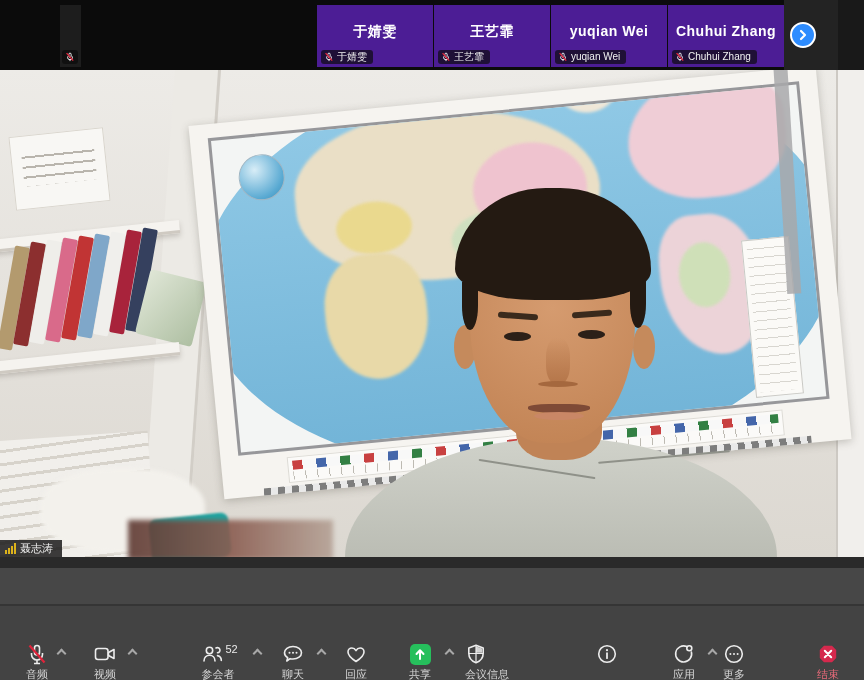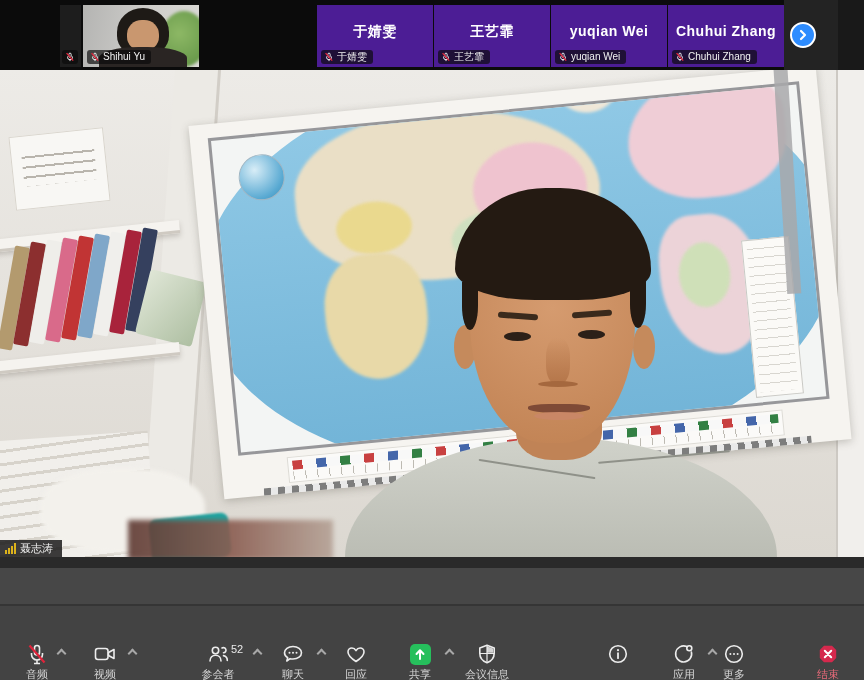--- a/index.html
+++ b/index.html
@@ -76,21 +76,21 @@
   .lip { position:absolute; left:534px; top:342px; width:50px; height:8px; background:#c98766; border-radius:50%; }
   .speaker-pill { position:absolute; left:0; bottom:0; display:inline-flex; align-items:center; gap:4px; background:rgba(18,18,18,.82); padding:3px 9px 3px 5px; color:#f0f0f0; font-size:11px; line-height:1; z-index:5; }
   .bars { display:inline-flex; align-items:flex-end; gap:1px; height:11px; }
   .bars i { display:block; width:2px; background:#ddb31b; }
 
   
   .gap1 { position:absolute; left:0; top:557px; width:864px; height:11px; background:#2a2a2a; }
   .gap2 { position:absolute; left:0; top:568px; width:864px; height:36px; background:#474747; }
   .gapline { position:absolute; left:0; top:604px; width:864px; height:2px; background:#353535; }
   .toolbar { position:absolute; left:0; top:606px; width:864px; height:74px; background:#434343; }
-  .tb { position:absolute; top:643px; display:flex; flex-direction:column; align-items:center; gap:4px; color:#d6d6d6; font-size:11px; line-height:1; white-space:nowrap; cursor:pointer; transform:translateX(-50%); }
+  .tb { position:absolute; top:643px; display:flex; flex-direction:column; gap:4px; color:#d6d6d6; font-size:11px; line-height:1; white-space:nowrap; cursor:pointer; transform:translateX(-50%); }
   .tb .ic { width:22px; height:22px; display:flex; align-items:center; justify-content:center; position:relative; }
   .chev { position:absolute; top:650px; width:7px; height:7px; border-left:2px solid #a8a8a8; border-top:2px solid #a8a8a8; transform:rotate(45deg); cursor:pointer; }
   .badge52 { position:absolute; left:24px; top:1px; font-size:11px; color:#eaeaea; }
   .share-ic { width:21px; height:21px; border-radius:5px; background:#26bf5c; display:flex; align-items:center; justify-content:center; }
   .end-label { color:#e76a79; }
 </style>
 </head>
 <body>
 
 <div id="app">
@@ -102,34 +102,20 @@
     <div class="sliver">
       <span class="pill" style="left:2px;padding:2px 3px;">
         <svg width="10" height="10" viewBox="0 0 22 22">
             <rect x="8.5" y="2.5" width="5" height="9.5" rx="2.5" fill="none" stroke="#fff" stroke-width="2"></rect>
             <path d="M5.5 10v1.5a5.5 5.5 0 0 0 11 0V10M11 17v3" fill="none" stroke="#fff" stroke-width="2"></path>
             <line x1="3.5" y1="2.5" x2="18" y2="19" stroke="#e0243b" stroke-width="3"></line>
           </svg>
       </span>
     </div>
 
-    <div class="tile t1" style="left:83px;">
-      <div class="plant"></div>
-      <div class="hair"></div>
-      <div class="face"></div>
-      <div class="body"></div>
-      <span class="pill">
-        <svg width="10" height="10" viewBox="0 0 22 22">
-            <rect x="8.5" y="2.5" width="5" height="9.5" rx="2.5" fill="none" stroke="#fff" stroke-width="2"></rect>
-            <path d="M5.5 10v1.5a5.5 5.5 0 0 0 11 0V10M11 17v3" fill="none" stroke="#fff" stroke-width="2"></path>
-            <line x1="3.5" y1="2.5" x2="18" y2="19" stroke="#e0243b" stroke-width="3"></line>
-          </svg>
-        <span>Shihui Yu</span>
-      </span>
-    </div>
 
 
     <div class="tile" style="left:317px;">
       <div class="tile-name-center">于婧雯</div>
       <span class="pill">
         <svg width="10" height="10" viewBox="0 0 22 22">
             <rect x="8.5" y="2.5" width="5" height="9.5" rx="2.5" fill="none" stroke="#fff" stroke-width="2"></rect>
             <path d="M5.5 10v1.5a5.5 5.5 0 0 0 11 0V10M11 17v3" fill="none" stroke="#fff" stroke-width="2"></path>
             <line x1="3.5" y1="2.5" x2="18" y2="19" stroke="#e0243b" stroke-width="3"></line>
           </svg>

